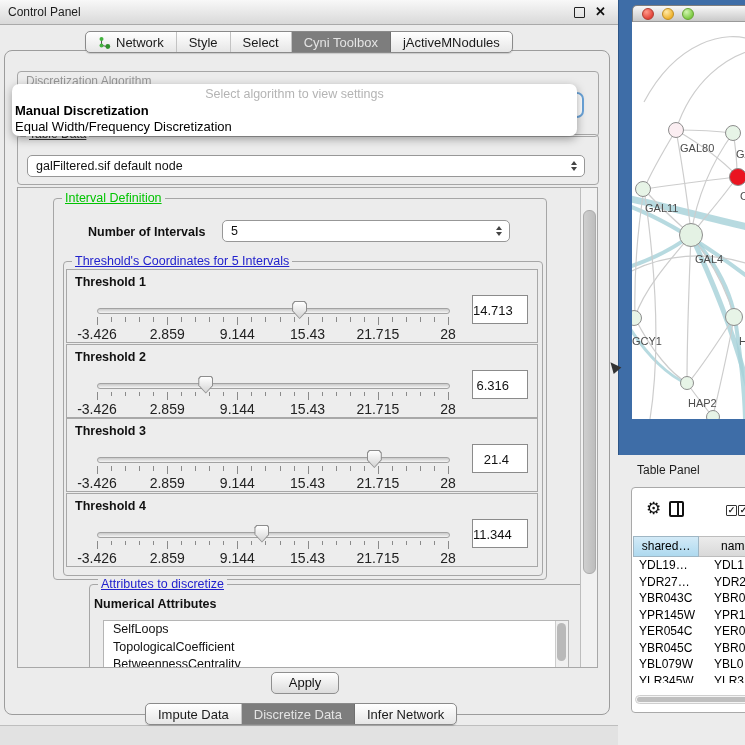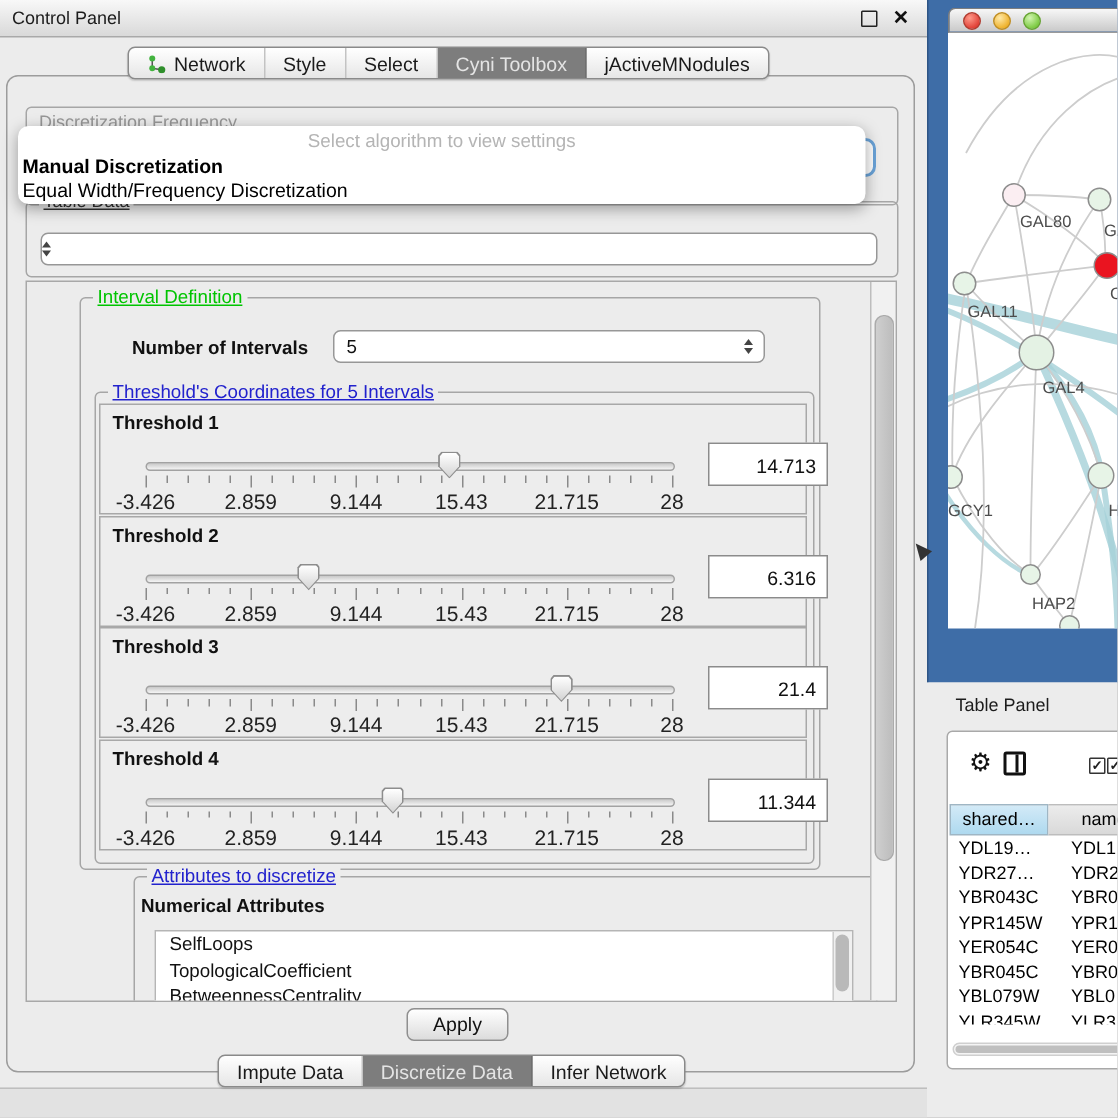--- a/index.html
+++ b/index.html
@@ -60,22 +60,22 @@
       background:linear-gradient(#c9c9c9,#f5f5f5);}
   .tickzone{position:absolute;left:30px;top:47px;width:351px;height:9px;}
   .tick{position:absolute;top:0;width:1px;background:#8a8a8a;}
   .labzone{position:absolute;left:30px;top:56px;width:351px;height:12px;}
   .tlabel{position:absolute;transform:translateX(-50%);font-size:14px;font-weight:normal;color:#222;white-space:nowrap;}
   .thumbw{position:absolute;top:31px;width:15px;height:18px;z-index:3;}
   .thumbw .o{position:absolute;inset:0;background:#8d8d8d;
       clip-path:polygon(15% 0,85% 0,100% 15%,100% 55%,50% 100%,0 55%,0 15%);}
   .thumbw .i2{position:absolute;inset:1px;background:linear-gradient(#ffffff,#d3d3d3);
       clip-path:polygon(15% 0,85% 0,100% 15%,100% 55%,50% 100%,0 55%,0 15%);}
-  .valbox{position:absolute;left:405px;top:25px;width:80px;height:29px;background:#fff;border:1px solid #8b8b8b;
-      font-size:13px;color:#111;text-align:right;line-height:29px;padding-right:7px;box-sizing:border-box;}
+  .valbox{position:absolute;left:405px;top:25px;width:56px;height:29px;background:#fff;border:1px solid #8b8b8b;
+      font-size:13px;color:#111;text-align:right;line-height:29px;padding-right:18px;box-sizing:border-box;}
   
   #attr-list{position:absolute;left:13px;top:35px;width:466px;height:49px;background:#fff;border:1px solid #b5b5b5;
       overflow:hidden;box-sizing:border-box;}
   .attr-item{font-size:12.5px;color:#111;line-height:17.5px;padding-left:9px;white-space:nowrap;}
   #attr-sb{position:absolute;right:0;top:0;width:12px;height:100%;background:#f0f0f0;border-left:1px solid #ccc;}
   #attr-sb .thumb{position:absolute;left:1px;top:2px;width:9px;height:38px;background:#b9b9b9;border-radius:5px;}
   
   #apply-btn{position:absolute;left:271px;top:672px;width:66px;height:20px;border:1px solid #8f8f8f;border-radius:5px;
       background:linear-gradient(#ffffff,#dcdcdc);font-size:13px;color:#111;text-align:center;line-height:19px;}
   #bottom-line{position:absolute;left:0;top:725px;width:618px;height:20px;background:#e2e2e2;border-top:1px solid #bebebe;}
@@ -152,34 +152,35 @@
         </div>
         <div class="tabseg sel">
           <span>Cyni Toolbox</span>
         </div>
         <div class="tabseg">
           <span>jActiveMNodules</span>
         </div>
       </div>
 
     <div class="group" style="left:17px;top:71px;width:580px;height:64px;"></div>
-    <span id="algo-label">Discretization Frequency</span>
+    <span id="algo-label">Discretization Algorithm</span>
     <div id="focus-ring"></div>
 
     <div id="algo-popup">
       <div class="ph">Select algorithm to view settings</div>
       <div id="popup-opts">
           <div class="popup-opt b" style="top: 19px;">Manual Discretization</div>
           <div class="popup-opt" style="top: 35px;">Equal Width/Frequency Discretization</div>
         </div>
     </div>
 
     <div class="group" style="left:17px;top:134px;width:580px;height:49px;">
       <span class="gtitle">Table Data</span>
       <div class="combo" style="left:9px;top:20px;width:558px;height:22px;">
+        <span class="combo-text">galFiltered.sif default node</span>
         <span class="spin">
             <i class="up"></i>
             <i class="dn"></i>
           </span>
       </div>
     </div>
 
     <div id="scrollpane">
 
       <div class="group" style="left:35px;top:10px;width:492px;height:380px;">

